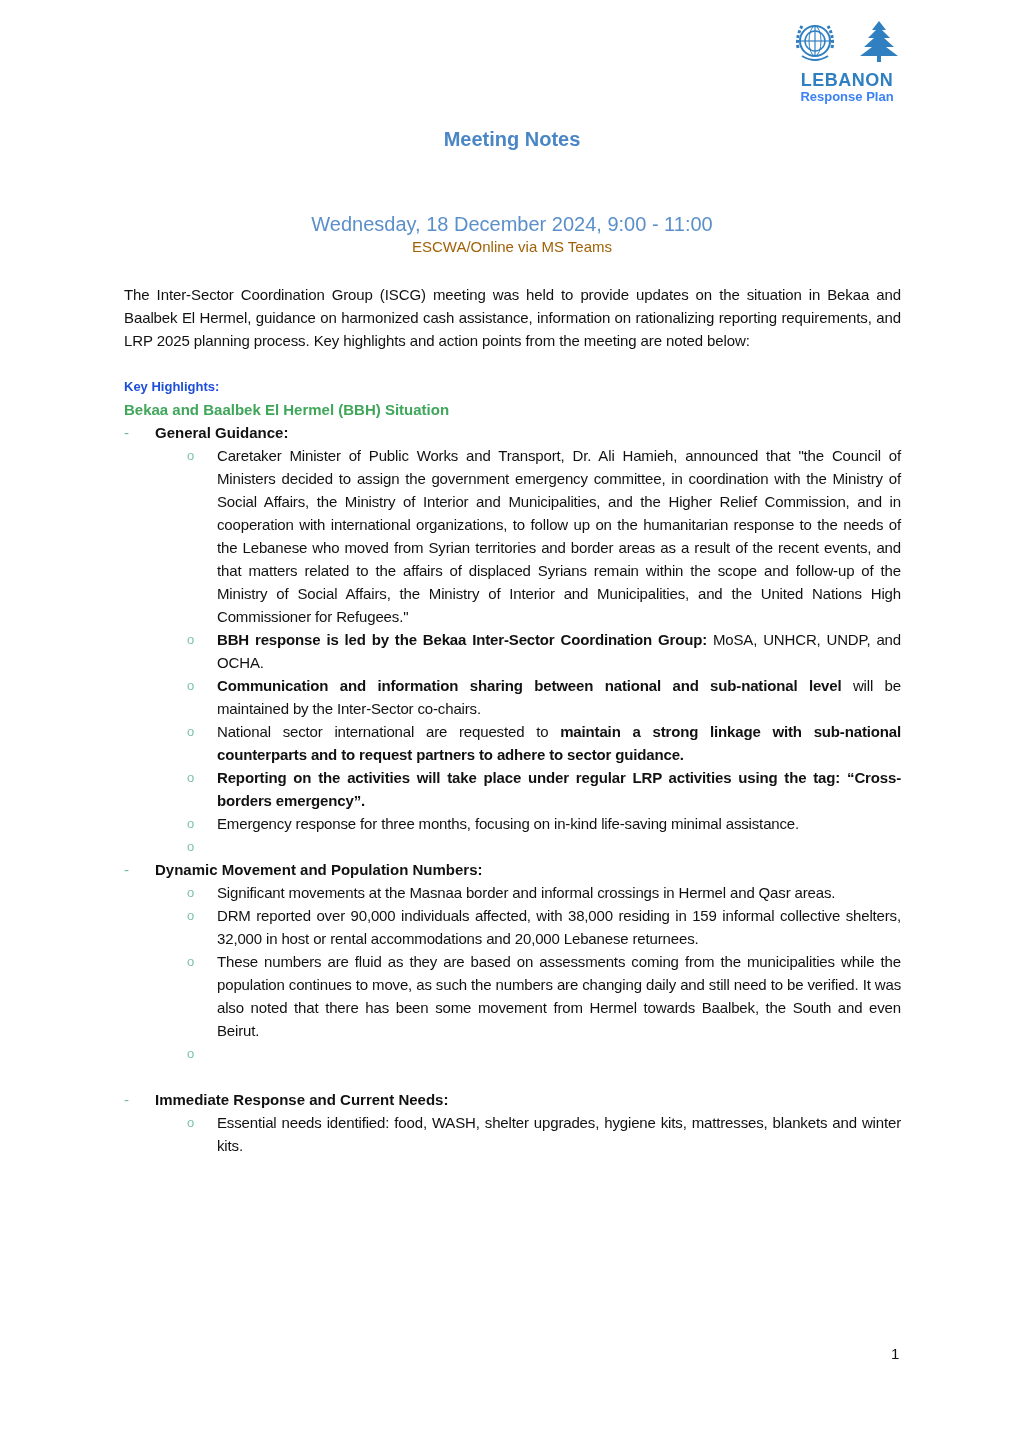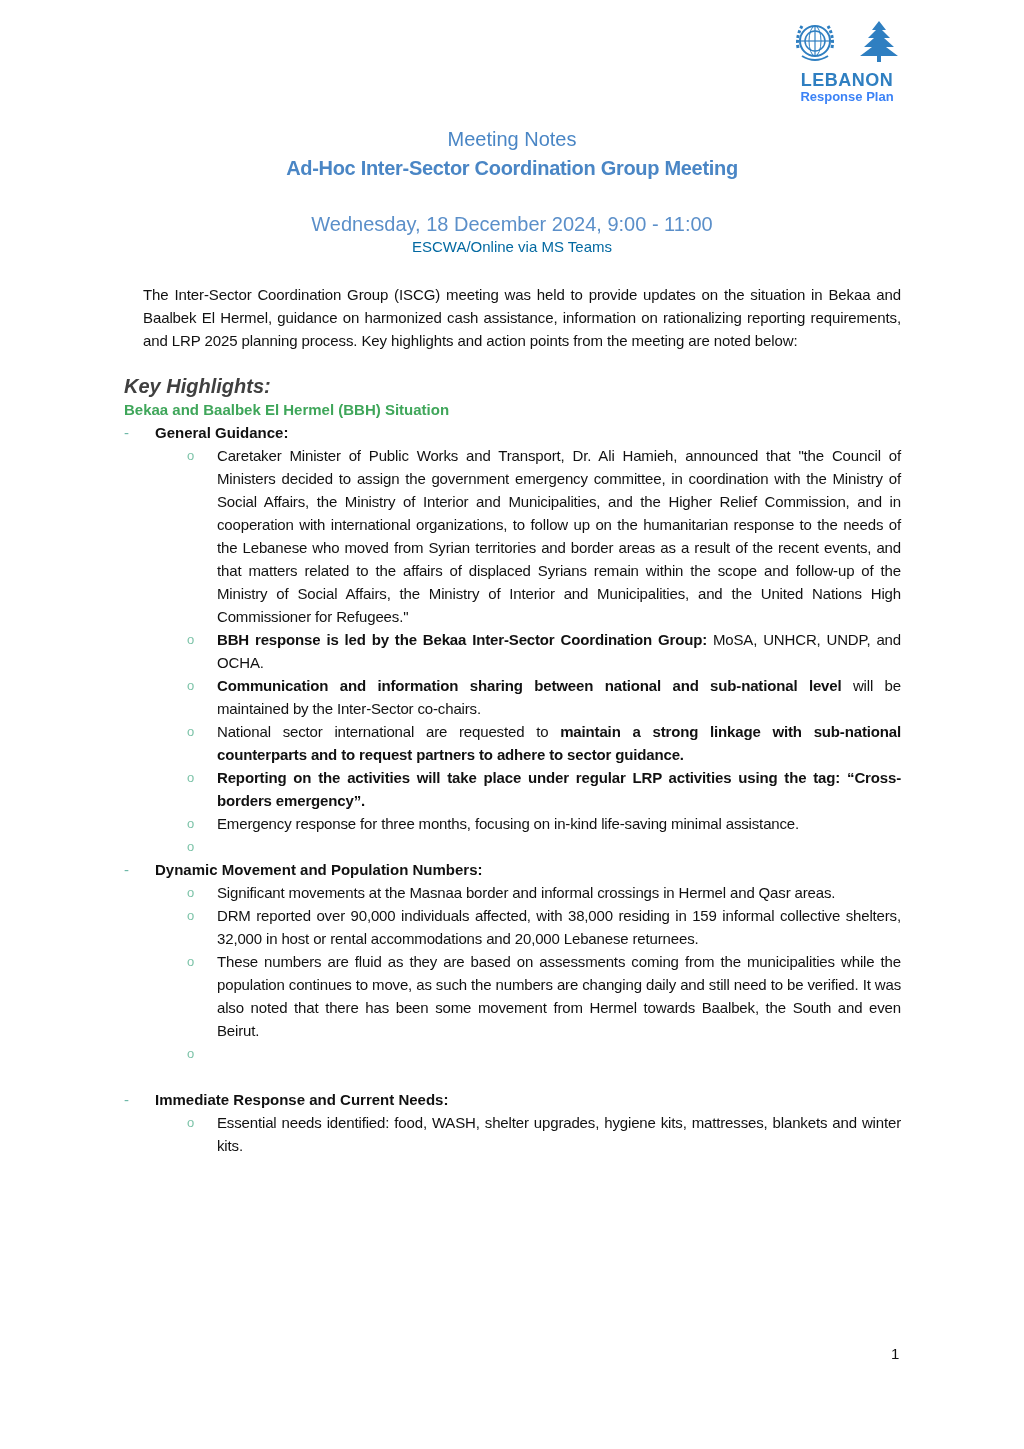--- a/index.html
+++ b/index.html
@@ -56,63 +56,61 @@
     .title-block {
       position: absolute;
       left: 0;
       width: 1024px;
       text-align: center;
       color: #4a86c5;
     }
     .title-1 {
       top: 126px;
       font-size: 20px;
-      font-weight: normal;
+      font-weight: bold;
       line-height: 26px;
     }
     .title-2 {
       top: 155px;
       font-size: 20px;
       font-weight: bold;
       line-height: 26px;
       letter-spacing: -0.3px;
     }
     .meta-1 {
       top: 214px;
       font-size: 20px;
       line-height: 20px;
       color: #5b8fc9;
     }
     .meta-2 {
       top: 237px;
       font-size: 15px;
       line-height: 20px;
-      color: #0369a1;
+      color: #a16207;
     }
     
     .content {
       position: absolute;
       left: 124px;
       top: 283px;
       width: 777px;
       font-size: 15px;
       line-height: 23px;
     }
     .intro {
       text-align: justify;
       letter-spacing: -0.1px;
-      margin-left: 19px;
     }
     .key-highlights {
       margin-top: 23px;
-      color: #404040;
-      font-weight: bold;
-      font-size: 20px;
-      line-height: 23px;
-      font-style: italic;
+      color: #1d4ed8;
+      font-weight: bold;
+      font-size: 13px;
+      line-height: 23px;
     }
     .section-title {
       color: #3fa65a;
       font-weight: bold;
       font-size: 15px;
       line-height: 23px;
     }
     .group {
       position: relative;
     }
@@ -180,21 +178,20 @@
           <polygon points="23,3 30,12 26,12 34,20 28,20 38,29 30,29 42,38 4,38 16,29 8,29 18,20 12,20 20,12 16,12" fill="#2f7fc1"></polygon>
           <rect x="21" y="38" width="4" height="6" fill="#2f7fc1"></rect>
         </svg>
       </span>
     </div>
     <div class="logo-text-main">LEBANON</div>
     <div class="logo-text-sub">Response Plan</div>
   </div>
 
   <div class="title-block title-1">Meeting Notes</div>
-  <div class="title-block title-2">Ad-Hoc Inter-Sector Coordination Group Meeting</div>
   <div class="title-block meta-1">Wednesday, 18 December 2024, 9:00 - 11:00</div>
   <div class="title-block meta-2">ESCWA/Online via MS Teams</div>
 
   <div class="content">
     <p class="intro">The Inter-Sector Coordination Group (ISCG) meeting was held to provide updates on the situation in Bekaa and Baalbek El Hermel, guidance on harmonized cash assistance, information on rationalizing reporting requirements, and LRP 2025 planning process. Key highlights and action points from the meeting are noted below:</p>
 
     <div class="key-highlights">Key Highlights:</div>
 
     <div class="section-title">Bekaa and Baalbek El Hermel (BBH) Situation</div>
 

